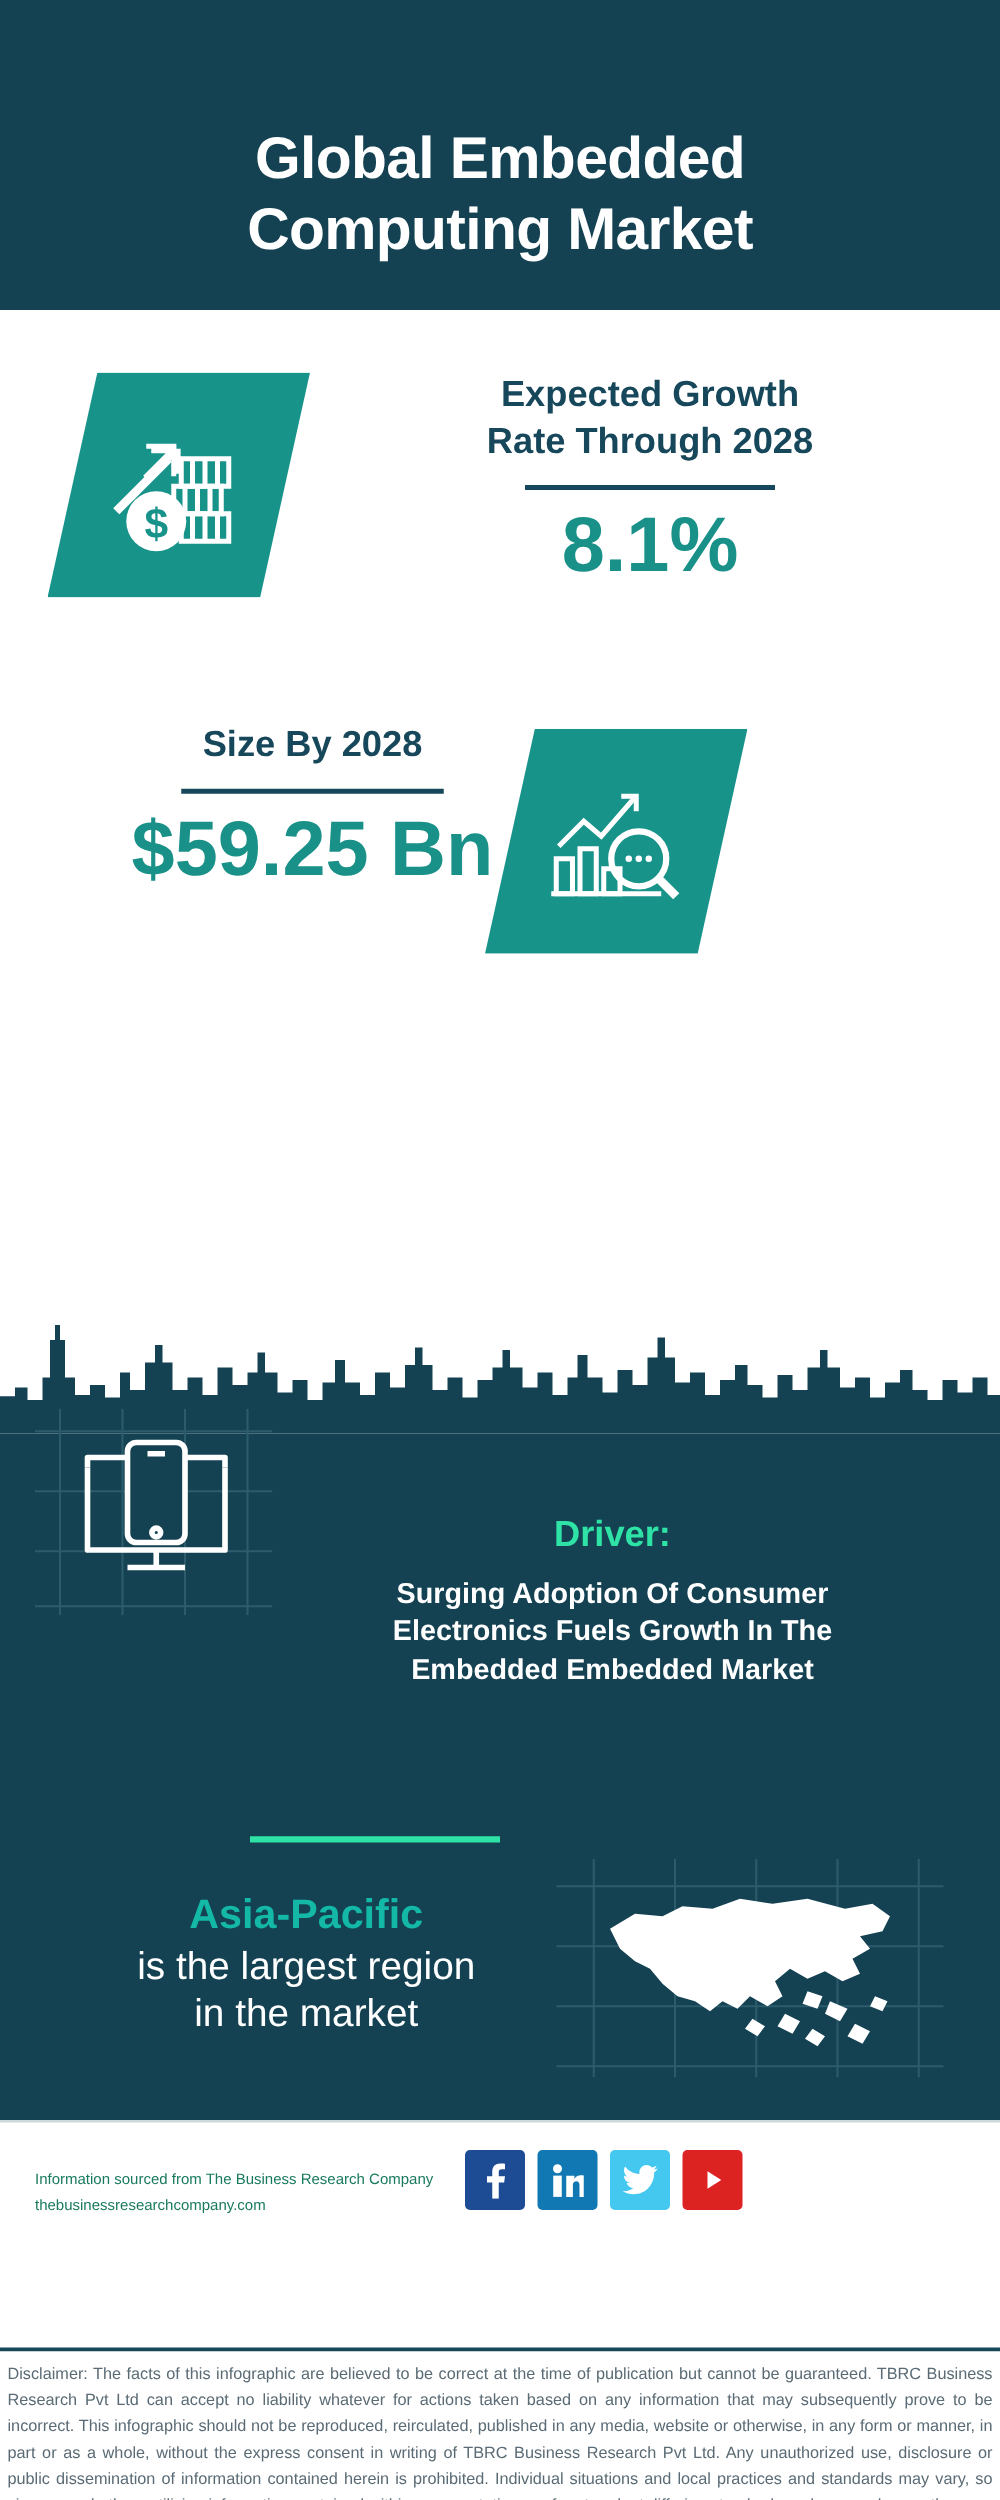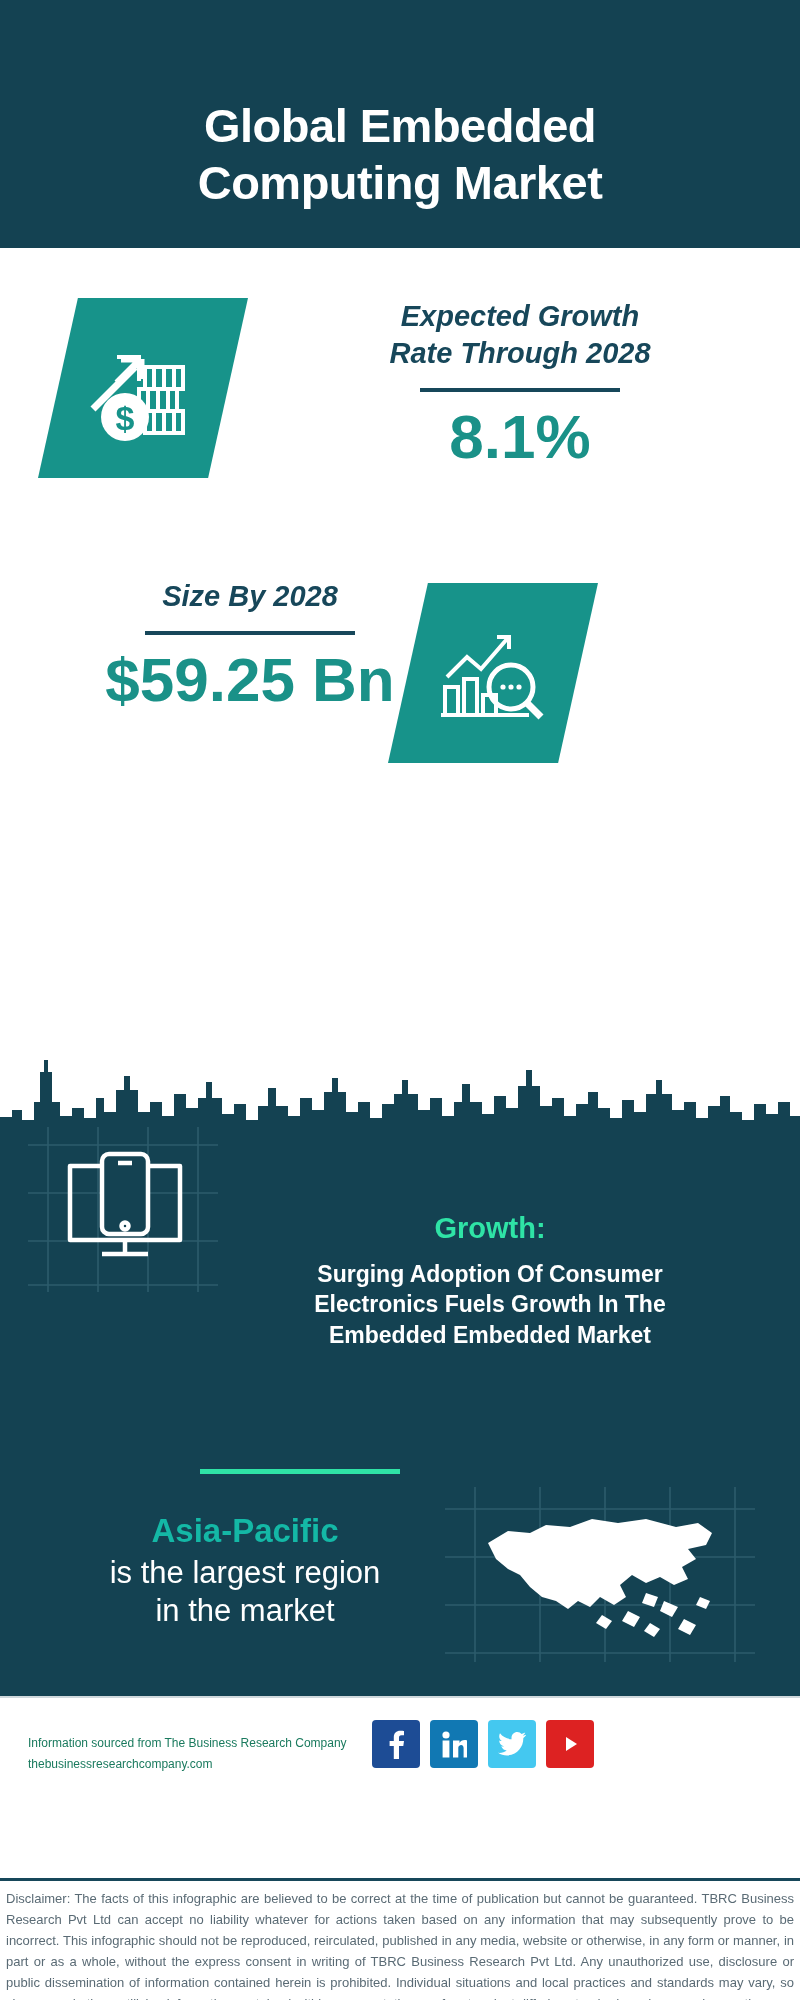--- a/index.html
+++ b/index.html
@@ -34,21 +34,21 @@
   .badge-growth { left:38px; top:50px; width:210px; height:180px;
     clip-path: polygon(19% 0%, 100% 0%, 81% 100%, 0% 100%); }
   .badge-size   { left:388px; top:335px; width:210px; height:180px;
     clip-path: polygon(19% 0%, 100% 0%, 81% 100%, 0% 100%); }
 
   .stat-block { position:absolute; text-align:center; }
   .stat-growth { left:270px; top:50px; width:500px; }
   .stat-size   { left:30px;  top:330px; width:440px; }
 
   .stat-label {
-    color:#17475a; font-size:29px; font-weight:bold; line-height:1.28;font-style:italic;
+    color:#17475a; font-size:29px; font-weight:bold; line-height:1.28;
   }
   .stat-rule {
     height:4px; background:#17475a; margin:16px auto 12px auto;
   }
   .stat-growth .stat-rule { width:200px; }
   .stat-size   .stat-rule { width:210px; }
   .stat-value {
     color:#1a9188; font-size:62px; font-weight:bold; line-height:1.05;
   }
 
@@ -206,21 +206,21 @@
         <path d="M30 42 L30 34 L140 34 L140 42"></path>
         <line x1="62" y1="122" x2="108" y2="122"></line>
         <line x1="85" y1="108" x2="85" y2="122"></line>
         <rect x="62" y="22" width="46" height="80" rx="7" fill="#144252"></rect>
         <line x1="78" y1="31" x2="92" y2="31"></line>
         <circle cx="85" cy="94" r="3.5"></circle>
       </g>
     </svg>
 
     <div class="driver">
-      <div class="driver-title">Growth:</div>
+      <div class="driver-title">Driver:</div>
       <div class="driver-text">
         <div>Surging Adoption Of Consumer</div>
         <div>Electronics Fuels Growth In The</div>
         <div>Embedded Embedded Market</div>
       </div>
     </div>
 
     <div class="mid-rule"></div>
 
     <div class="region">

